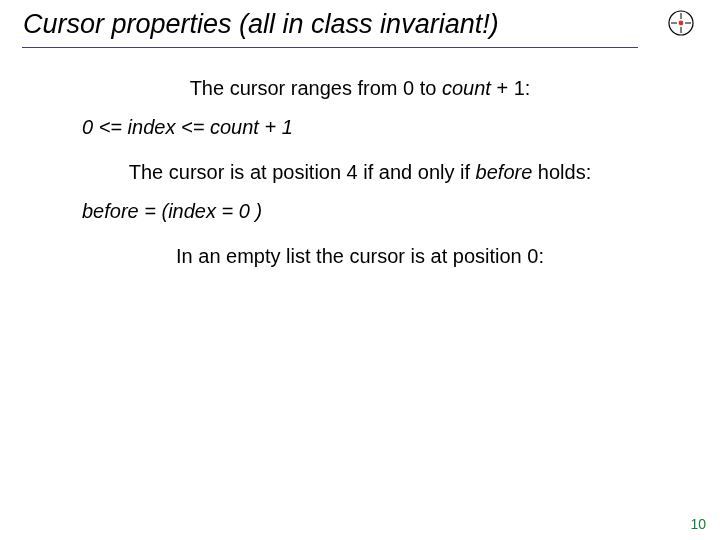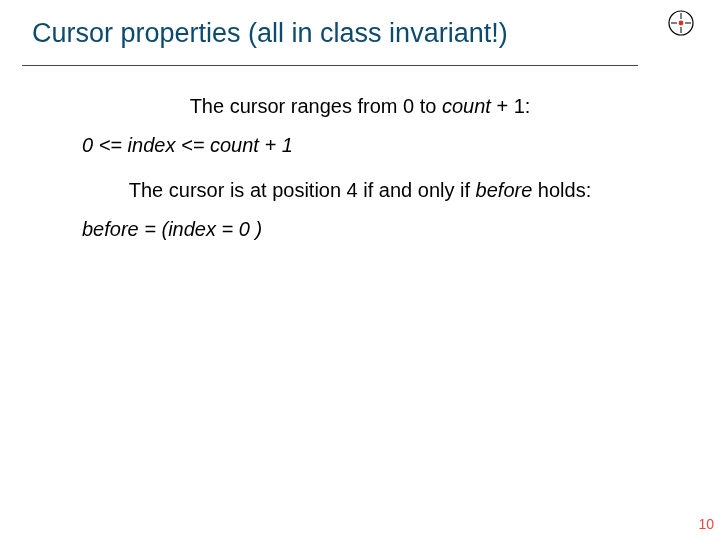--- a/index.html
+++ b/index.html
@@ -20,24 +20,25 @@
     padding: 8px 22px 0 22px;
     position: relative;
   }
   .title-row {
     display: flex;
     align-items: flex-start;
     justify-content: space-between;
   }
   .title {
     font-size: 27px;
-    color: #0c4a6e;
+    color: #000000;
     font-weight: normal;
-    margin: 10px;
+    margin: 1px;
     padding-bottom: 4px;
+    font-style: italic;
   }
   .title-underline {
     border-bottom: 1px solid #3f3f7f;
     margin-right: 60px;
     margin-top: 2px;
   }
   .logo {
     position: absolute;
     top: 10px;
     right: 26px;
@@ -56,23 +57,23 @@
   .expr {
     margin: 0 0 20px 60px;
     font-style: italic;
   }
   .kw {
     font-style: italic;
   }
   .pagenum {
     position: absolute;
     bottom: 8px;
-    right: 6px;
+    right: 14px;
     font-size: 14px;
-    color: #ef4444;
+    color: #15803d;
     font-family: Arial, sans-serif;
   }
 </style>
 </head>
 <body>
 
 <div class="slide">
 
   <div class="title-row">
     <h1 class="title">Cursor properties (all in class invariant!)</h1>
@@ -100,17 +101,18 @@
     </p>
 
     <p class="para">
       <span>The cursor is at position 4 if and only if </span><span class="kw">before</span><span>  holds:</span>
     </p>
     <p class="expr">
       <span>before</span><span> = (</span><span>index</span><span> = 0 )</span>
     </p>
 
 
+    <p class="para">In an empty list the cursor is at position 0:</p>
 
   </div>
 
   <div class="pagenum">10</div>
 </div>
 
 </body></html>

